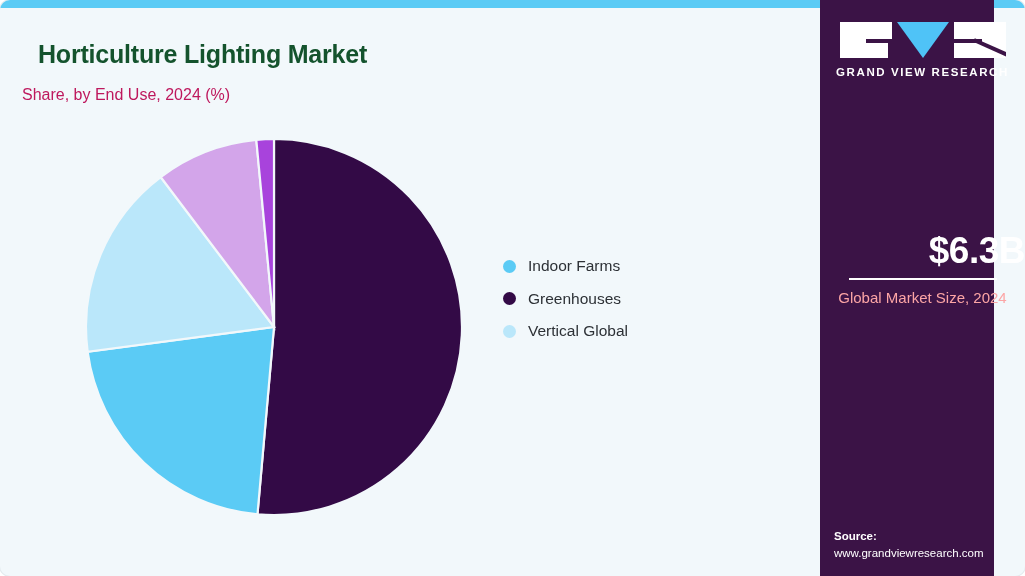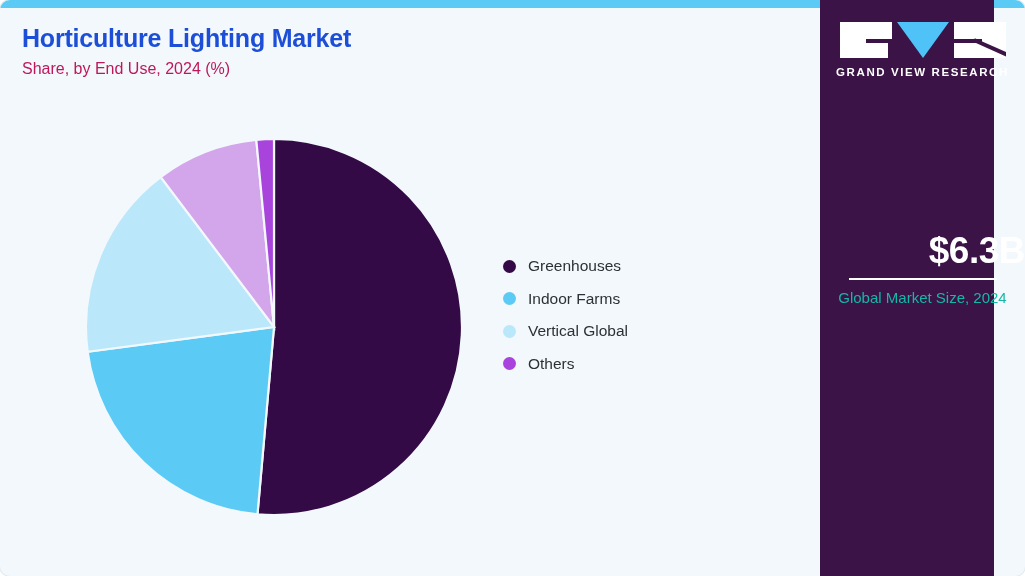--- a/index.html
+++ b/index.html
@@ -1,21 +1,21 @@
 <!DOCTYPE html>
 <html><head>
 <meta charset="utf-8">
 <style>
   html,body{margin:0;padding:0;background:#ffffff;}
   body{width:1025px;height:576px;overflow:hidden;font-family:"Liberation Sans",sans-serif;}
   #canvas{position:relative;width:1025px;height:576px;background:#F2F8FB;
           border-radius:10px;overflow:hidden;box-shadow:0 0 0 1px #E4EBEF;}
   #topbar{position:absolute;left:0;top:0;width:1025px;height:8px;background:#5BCBF5;}
   #titleblock{position:absolute;left:22px;top:24px;width:760px;}
-  #title{font-size:25px;font-weight:bold;color:#1d4ed8;letter-spacing:-0.2px;line-height:1.15;margin:0;}
+  #title{font-size:25px;font-weight:bold;color:#14532d;letter-spacing:-0.2px;line-height:1.15;margin:16px;}
   #subtitle{font-size:16px;color:#be185d;margin:6px 0 0 0;line-height:1.2;}
   #plotarea{position:absolute;left:0;top:0;width:820px;height:576px;}
   #pie-svg{position:absolute;left:0;top:0;}
   #legend{position:absolute;left:503px;top:250px;}
   .legend-row{display:flex;align-items:center;height:32.5px;}
   .legend-dot{width:13px;height:13px;border-radius:50%;flex:0 0 auto;margin-right:12px;}
   .legend-label{font-size:15.5px;color:#2D3136;white-space:nowrap;}
   #sidebar{position:absolute;left:820px;top:0;width:174px;height:576px;background:#3B1346;}
   #logo{position:absolute;left:0;top:22px;width:205px;text-align:center;}
   #logo-marks{display:flex;justify-content:center;align-items:flex-end;gap:5px;height:36px;}
@@ -25,21 +25,21 @@
   .gvr-v{width:0;height:0;border-left:26px solid transparent;border-right:26px solid transparent;
          border-top:36px solid #4FC3F7;}
   .gvr-r{position:relative;width:52px;height:36px;background:#ffffff;overflow:hidden;}
   .gvr-r::after{content:"";position:absolute;left:0;top:17px;width:28px;height:4px;background:#3B1346;}
   .gvr-r::before{content:"";position:absolute;left:20px;top:16px;width:44px;height:4px;
                  background:#3B1346;transform:rotate(24deg);transform-origin:left center;}
   #logo-text{margin-top:8px;font-size:11.5px;font-weight:bold;color:#ffffff;letter-spacing:1.6px;}
   #statblock{position:absolute;left:0;top:232px;width:205px;text-align:center;}
   #stat-value{font-size:37px;font-weight:bold;color:#ffffff;letter-spacing:-0.5px;line-height:1;text-align:right;}
   #stat-rule{width:148px;height:2px;background:#ffffff;margin:9px auto 8px auto;}
-  #stat-caption{font-size:15px;color:#14b8a6;line-height:1.35;}
+  #stat-caption{font-size:15px;color:#fca5a5;line-height:1.35;}
   #sourceblock{position:absolute;left:0;bottom:14px;width:205px;padding-left:14px;box-sizing:border-box;}
   #source-label{font-size:11.5px;font-weight:bold;color:#ffffff;line-height:1.5;}
   #source-url{font-size:11.5px;color:#ffffff;line-height:1.5;}
 </style>
 </head>
 <body>
 
 <div id="canvas">
 
   <div id="topbar"></div>
@@ -52,34 +52,30 @@
   <div id="plotarea">
     <svg id="pie-svg" width="820" height="576">
         <path d="M 274 327 L 274 139 A 188 188 0 1 1 257.4839750484603 514.2731185189164 Z" fill="#330A46" stroke="#F2F8FB" stroke-width="2.2"></path>
         <path d="M 274 327 L 257.4839750484603 514.2731185189164 A 188 188 0 0 1 87.63416535893276 351.7340995093491 Z" fill="#5BCBF5" stroke="#F2F8FB" stroke-width="2.2"></path>
         <path d="M 274 327 L 87.63416535893276 351.7340995093491 A 188 188 0 0 1 160.64924616246338 177.01464536674862 Z" fill="#BAE7FA" stroke="#F2F8FB" stroke-width="2.2"></path>
         <path d="M 274 327 L 160.64924616246338 177.01464536674862 A 188 188 0 0 1 256.3076370961194 139.83435065462095 Z" fill="#D3A5EA" stroke="#F2F8FB" stroke-width="2.2"></path>
         <path d="M 274 327 L 256.3076370961194 139.83435065462095 A 188 188 0 0 1 273.99999999999994 139 Z" fill="#A843DC" stroke="#F2F8FB" stroke-width="2.2"></path>
       </svg>
     <div id="legend">
         <div class="legend-row">
+          <span class="legend-dot" style="background: rgb(91, 203, 245);"></span>
+          <span class="legend-label">Indoor Farms</span>
+        </div>
+        <div class="legend-row">
           <span class="legend-dot" style="background: rgb(51, 10, 70);"></span>
           <span class="legend-label">Greenhouses</span>
         </div>
         <div class="legend-row">
-          <span class="legend-dot" style="background: rgb(91, 203, 245);"></span>
-          <span class="legend-label">Indoor Farms</span>
-        </div>
-        <div class="legend-row">
           <span class="legend-dot" style="background: rgb(186, 231, 250);"></span>
           <span class="legend-label">Vertical Global</span>
-        </div>
-        <div class="legend-row">
-          <span class="legend-dot" style="background: rgb(168, 67, 220);"></span>
-          <span class="legend-label">Others</span>
         </div>
       </div>
   </div>
 
   <div id="sidebar">
 
     <div id="logo">
       <div id="logo-marks">
         <div class="gvr-g"></div>
         <div class="gvr-v"></div>
@@ -87,15 +83,19 @@
       </div>
       <div id="logo-text">GRAND VIEW RESEARCH</div>
     </div>
 
     <div id="statblock">
       <div id="stat-value">$6.3B</div>
       <div id="stat-rule"></div>
       <div id="stat-caption">Global Market Size, 2024</div>
     </div>
 
+    <div id="sourceblock">
+      <div id="source-label">Source:</div>
+      <div id="source-url">www.grandviewresearch.com</div>
+    </div>
 
   </div>
 </div>
 
 </body></html>

